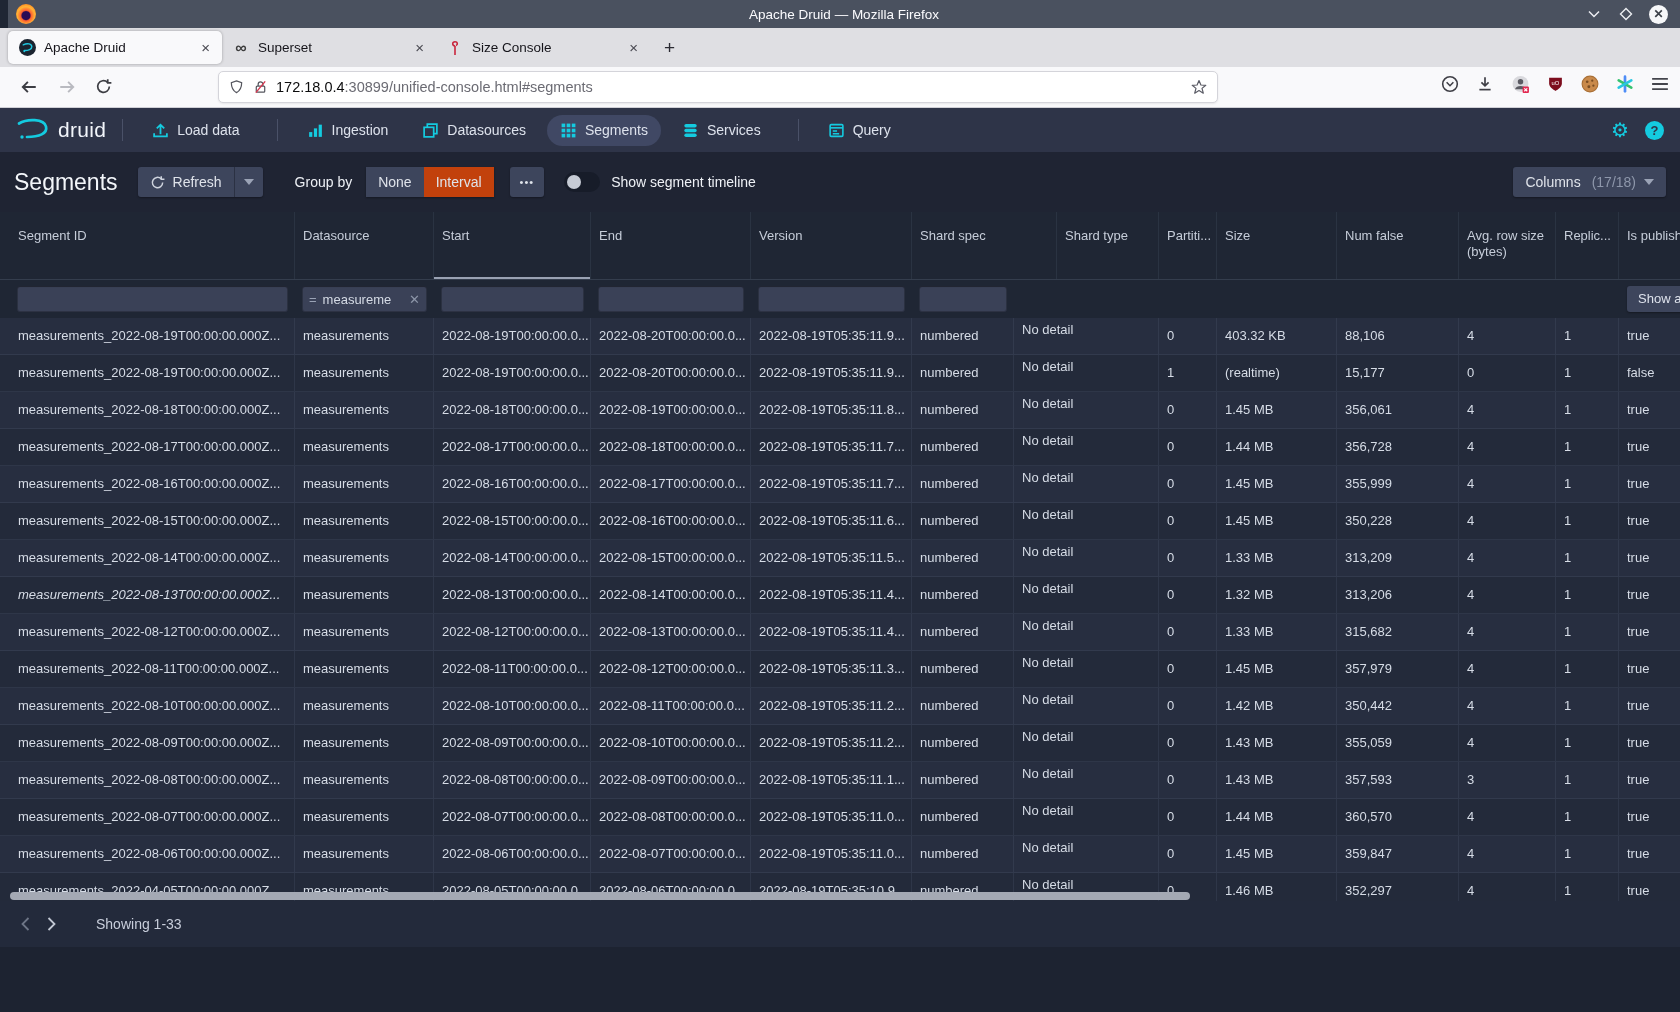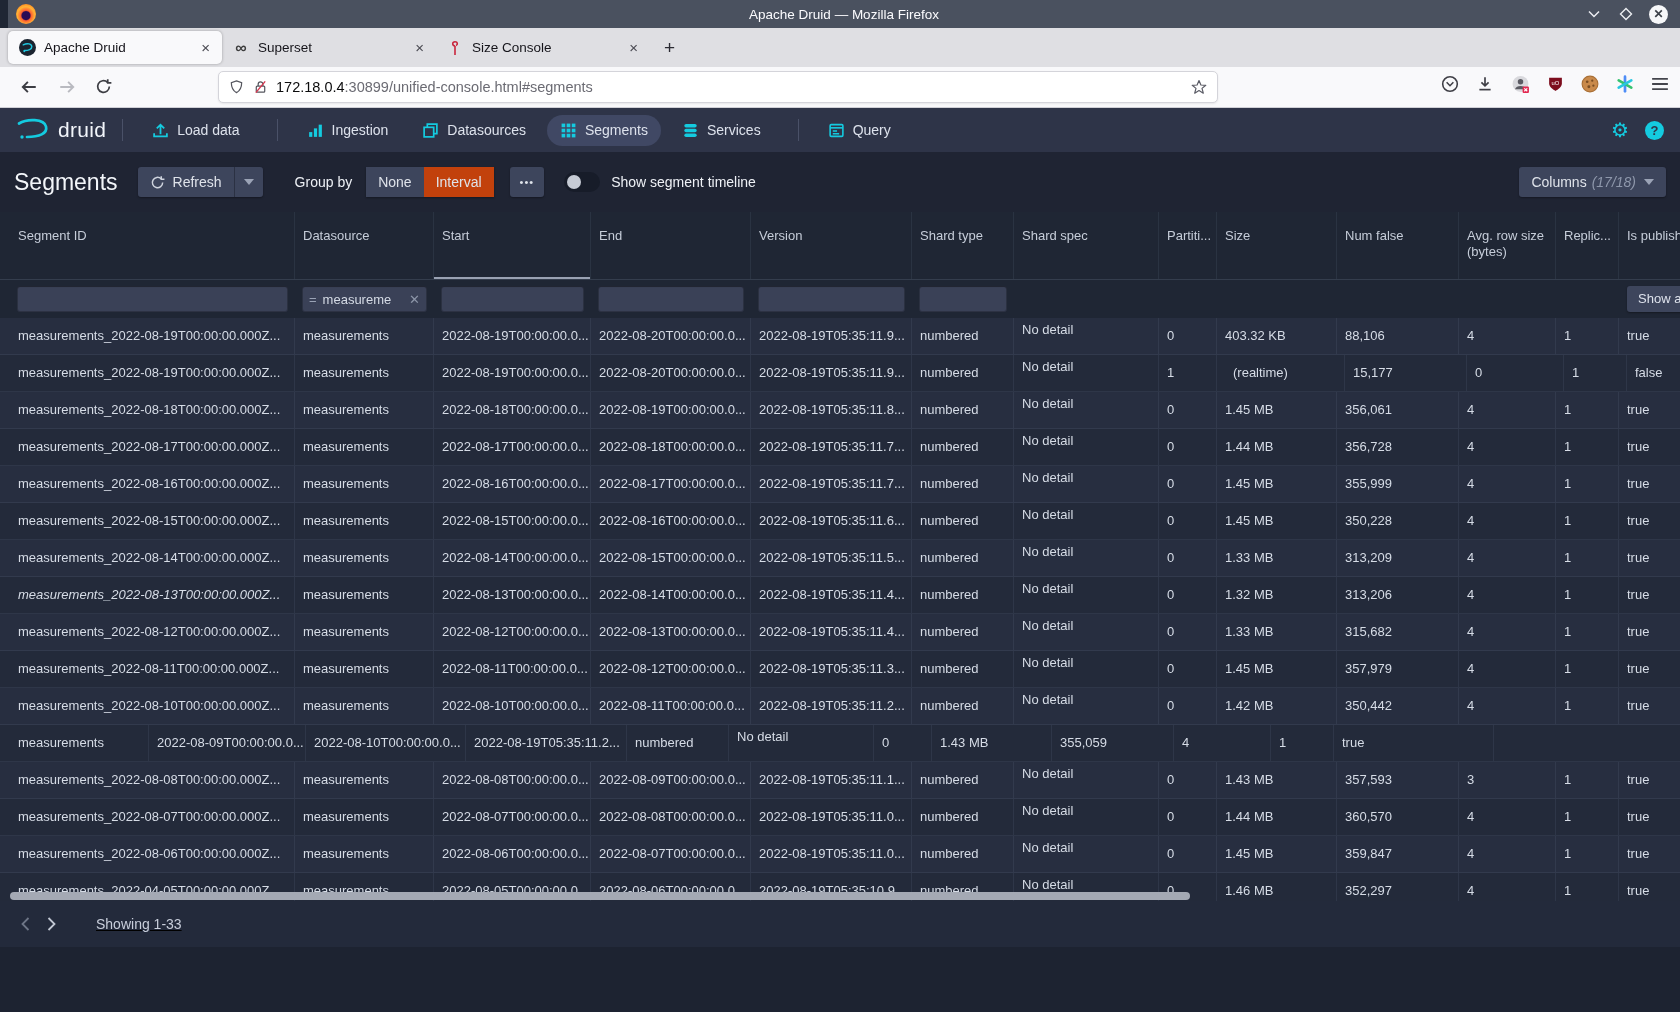--- a/index.html
+++ b/index.html
@@ -72,21 +72,21 @@
   .seggroup{display:inline-flex;margin-left:14px;border-radius:0;overflow:hidden;
             box-shadow:0 1px 2px rgba(0,0,0,.35);}
   .seggroup .btn{box-shadow:none;border-radius:0;}
   .seggroup .btn.sel{background:#c2410c;}
   .morebtn{margin-left:16px;letter-spacing:1px;font-size:11px;padding:0 10px;}
   .toggle{width:36px;height:20px;border-radius:10px;background:#171c29;margin-left:20px;
           position:relative;flex:none;}
   .knob{position:absolute;left:3px;top:3px;width:14px;height:14px;border-radius:50%;background:#c6cbd5;}
   .toglbl{margin-left:11px;}
   #columnsbtn{position:absolute;right:14px;top:15px;}
-  #columnsbtn .cnt{color:#8e97ab;margin-left:5px;font-style:italic;}
+  #columnsbtn .cnt{color:#8e97ab;margin-left:11px;}
   .caret{margin-left:8px;}
 
   
   #tablewrap{position:absolute;top:212px;left:0;height:689px;width:1680px;overflow:hidden;}
   #thead,#tfilter,#tbody .tr{padding-left:10px;display:flex;width:1790px;box-sizing:content-box;}
   #thead{height:68px;border-bottom:1px solid rgba(150,165,195,.18);box-sizing:border-box;}
   .th{box-sizing:border-box;padding:16px 2px 0 8px;font-size:13px;color:#c6cdd9;
       border-right:1px solid rgba(151,166,196,.10);white-space:nowrap;overflow:hidden;flex:none;}
   .th.wrap{white-space:normal;line-height:16px;}
   .th.sorted{box-shadow:inset 0 -2px 0 #99a1b2;}
@@ -105,21 +105,21 @@
   .tr.odd{background:#272e40;} .tr.even{background:#232a3a;}
   .td{box-sizing:border-box;padding:0 8px;line-height:35px;font-size:13px;color:#d6dce6;
       border-right:1px solid rgba(151,166,196,.10);white-space:nowrap;overflow:hidden;flex:none;}
   .td.top{line-height:17px;padding-top:3px;}
 
   #hscroll{position:absolute;left:10px;top:892px;width:1180px;height:8px;border-radius:4px;
            background:#a4a9b4;}
 
   
   #footer{position:absolute;top:901px;left:0;right:0;height:46px;background:#232a3b;
-          display:flex;align-items:center;padding-left:12px;box-sizing:border-box;text-decoration:underline;}
+          display:flex;align-items:center;padding-left:12px;box-sizing:border-box;}
   .pgbtn{width:26px;height:26px;display:flex;align-items:center;justify-content:center;}
   #showing{color:#c8cedb;font-size:14px;margin-left:32px;}
   #subfooter{position:absolute;top:947px;left:0;right:0;bottom:0;background:#1d2331;}
 </style>
 </head>
 <body>
 
 <div id="stage">
 
   <div id="titlebar">
@@ -363,22 +363,22 @@
     </span>
   </div>
 
   <div id="tablewrap">
     <div id="thead">
         <div class="th" style="width: 285px;">Segment ID</div>
         <div class="th" style="width: 139px;">Datasource</div>
         <div class="th sorted" style="width: 157px;">Start</div>
         <div class="th" style="width: 160px;">End</div>
         <div class="th" style="width: 161px;">Version</div>
+        <div class="th" style="width: 145px;">Shard spec</div>
         <div class="th" style="width: 102px;">Shard type</div>
-        <div class="th" style="width: 145px;">Shard spec</div>
         <div class="th" style="width: 58px;">Partiti...</div>
         <div class="th" style="width: 120px;">Size</div>
         <div class="th" style="width: 122px;">Num false</div>
         <div class="th wrap" style="width: 97px;">Avg. row size (bytes)</div>
         <div class="th" style="width: 63px;">Replic...</div>
         <div class="th" style="width: 160px;">Is published</div>
       </div>
     <div id="tfilter">
         <div class="fcell" style="width: 285px;">
           <div class="fbox"></div>
@@ -430,21 +430,21 @@
         </div>
         <div class="tr even">
           <div class="td" style="width: 285px;">measurements_2022-08-19T00:00:00.000Z...</div>
           <div class="td" style="width: 139px;">measurements</div>
           <div class="td" style="width: 157px;">2022-08-19T00:00:00.0...</div>
           <div class="td" style="width: 160px;">2022-08-20T00:00:00.0...</div>
           <div class="td" style="width: 161px;">2022-08-19T05:35:11.9...</div>
           <div class="td" style="width: 102px;">numbered</div>
           <div class="td top" style="width: 145px;">No detail</div>
           <div class="td" style="width: 58px;">1</div>
-          <div class="td" style="width: 120px; margin-left: 8px;">(realtime)</div>
+          <div class="td" style="width: 120px;">(realtime)</div>
           <div class="td" style="width: 122px;">15,177</div>
           <div class="td" style="width: 97px;">0</div>
           <div class="td" style="width: 63px;">1</div>
           <div class="td" style="width: 160px;">false</div>
         </div>
         <div class="tr odd">
           <div class="td" style="width: 285px;">measurements_2022-08-18T00:00:00.000Z...</div>
           <div class="td" style="width: 139px;">measurements</div>
           <div class="td" style="width: 157px;">2022-08-18T00:00:00.0...</div>
           <div class="td" style="width: 160px;">2022-08-19T00:00:00.0...</div>
@@ -572,20 +572,21 @@
           <div class="td" style="width: 102px;">numbered</div>
           <div class="td top" style="width: 145px;">No detail</div>
           <div class="td" style="width: 58px;">0</div>
           <div class="td" style="width: 120px;">1.42 MB</div>
           <div class="td" style="width: 122px;">350,442</div>
           <div class="td" style="width: 97px;">4</div>
           <div class="td" style="width: 63px;">1</div>
           <div class="td" style="width: 160px;">true</div>
         </div>
         <div class="tr even">
+          <div class="td" style="width: 285px;">measurements_2022-08-09T00:00:00.000Z...</div>
           <div class="td" style="width: 139px;">measurements</div>
           <div class="td" style="width: 157px;">2022-08-09T00:00:00.0...</div>
           <div class="td" style="width: 160px;">2022-08-10T00:00:00.0...</div>
           <div class="td" style="width: 161px;">2022-08-19T05:35:11.2...</div>
           <div class="td" style="width: 102px;">numbered</div>
           <div class="td top" style="width: 145px;">No detail</div>
           <div class="td" style="width: 58px;">0</div>
           <div class="td" style="width: 120px;">1.43 MB</div>
           <div class="td" style="width: 122px;">355,059</div>
           <div class="td" style="width: 97px;">4</div>

